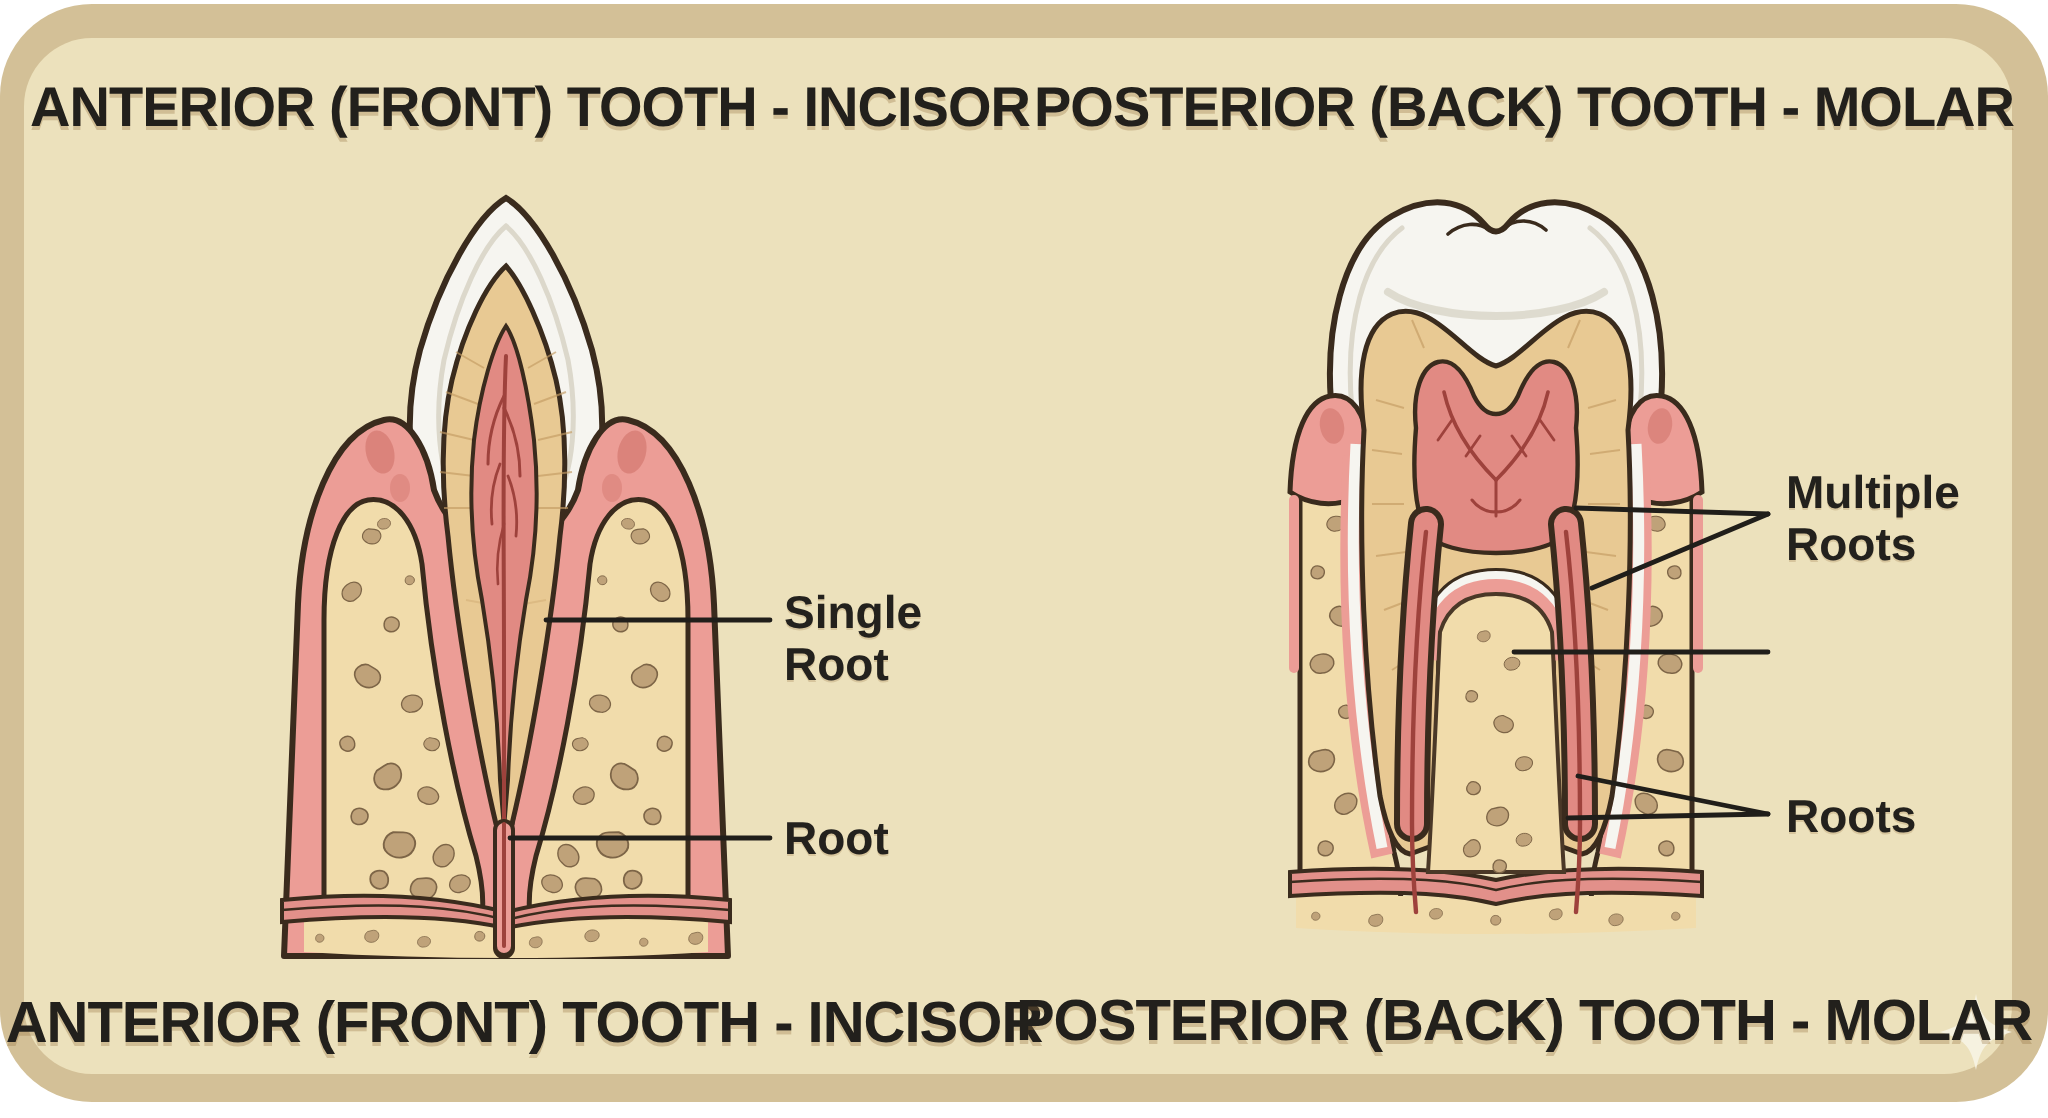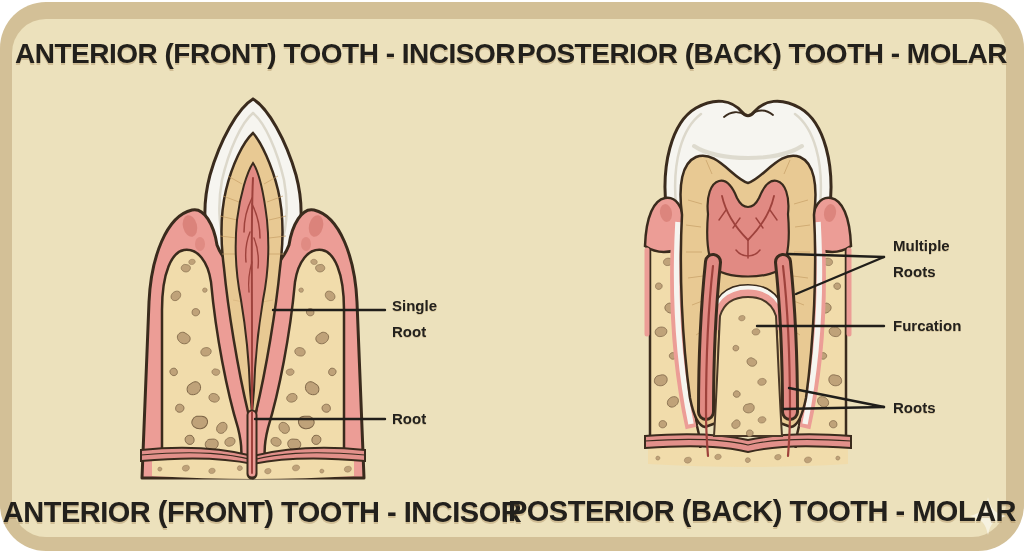--- a/index.html
+++ b/index.html
@@ -4,21 +4,21 @@
 <style>
   html,body{margin:0;padding:0;background:#ffffff;}
   .stage{position:relative;width:1024px;height:559px;background:#ffffff;overflow:hidden;
          font-family:"Liberation Sans",sans-serif;}
   .frame{position:absolute;left:0;top:2px;width:1024px;height:549px;background:#d3c097;border-radius:46px;}
   .card{position:absolute;left:12px;top:19px;width:994px;height:518px;background:#ece1bc;border-radius:34px;}
   .art{position:absolute;left:0;top:0;}
   .title{position:absolute;font-weight:bold;font-size:28px;letter-spacing:-0.5px;color:#22201c;
          text-align:center;white-space:nowrap;text-shadow:0 2px 0 rgba(150,115,65,.32);}
   .caption{font-size:29px;}
-  .lbl{position:absolute;font-weight:bold;font-size:15px;line-height:26px;color:#23211d;
+  .lbl{position:absolute;font-weight:bold;font-size:23px;line-height:26px;color:#23211d;
        white-space:pre-line;text-shadow:0 1px 0 rgba(150,115,65,.25);}
 </style>
 </head>
 <body>
 
 <div class="stage">
   <div class="frame"></div>
   <div class="card"></div>
 
   <svg class="art" width="1024" height="559" viewBox="0 0 1024 559">
@@ -245,15 +245,14 @@
   <div class="title" style="left:0;width:530px;top:38px;">ANTERIOR (FRONT) TOOTH - INCISOR</div>
   <div class="title" style="left:500px;width:524px;top:38px;">POSTERIOR (BACK) TOOTH - MOLAR</div>
   <div class="title caption" style="left:0;width:524px;top:496px;">ANTERIOR (FRONT) TOOTH - INCISOR</div>
   <div class="title caption" style="left:500px;width:524px;top:495px;">POSTERIOR (BACK) TOOTH - MOLAR</div>
 
   <div class="lbl" style="left:392px;top:293px;">Single
 Root</div>
   <div class="lbl" style="left:392px;top:406px;">Root</div>
   <div class="lbl" style="left:893px;top:233px;">Multiple
 Roots</div>
-  <div class="lbl" style="left:893px;top:313px;">Furcation</div>
   <div class="lbl" style="left:893px;top:395px;">Roots</div>
 </div>
 
 </body></html>

